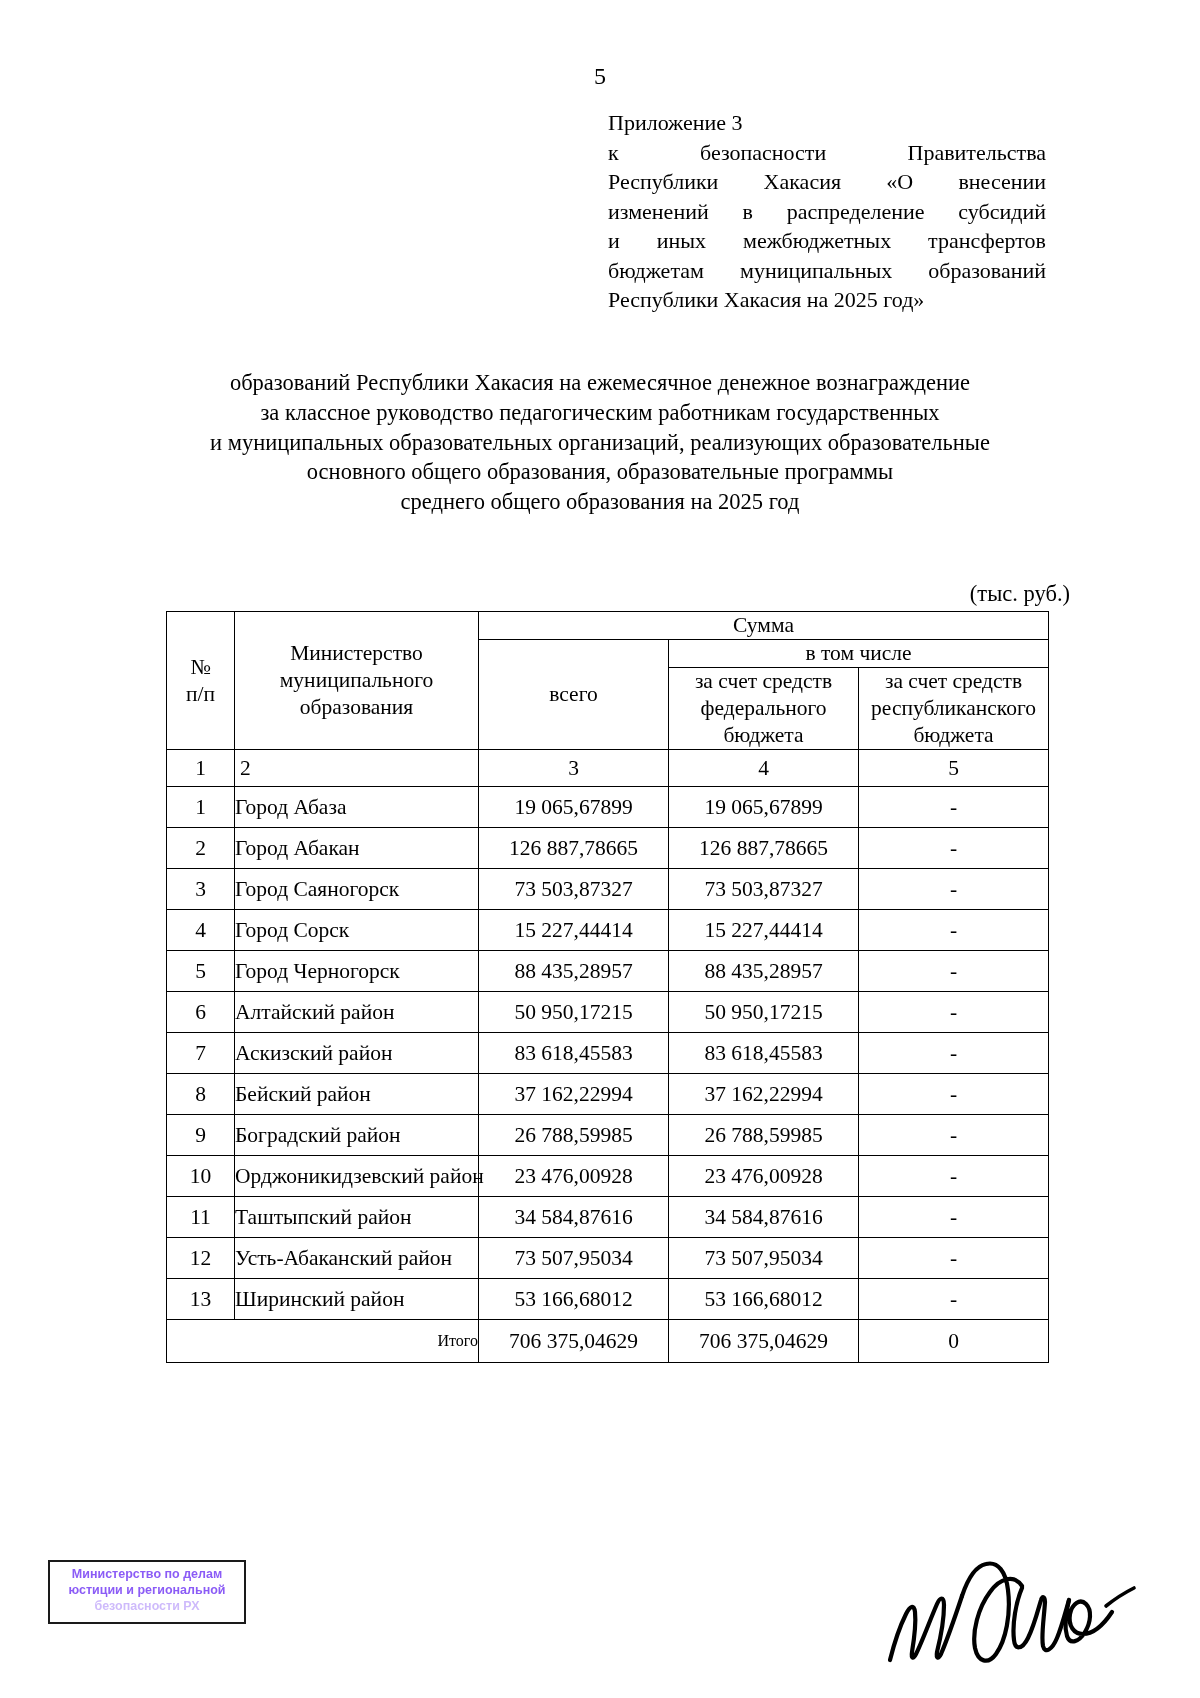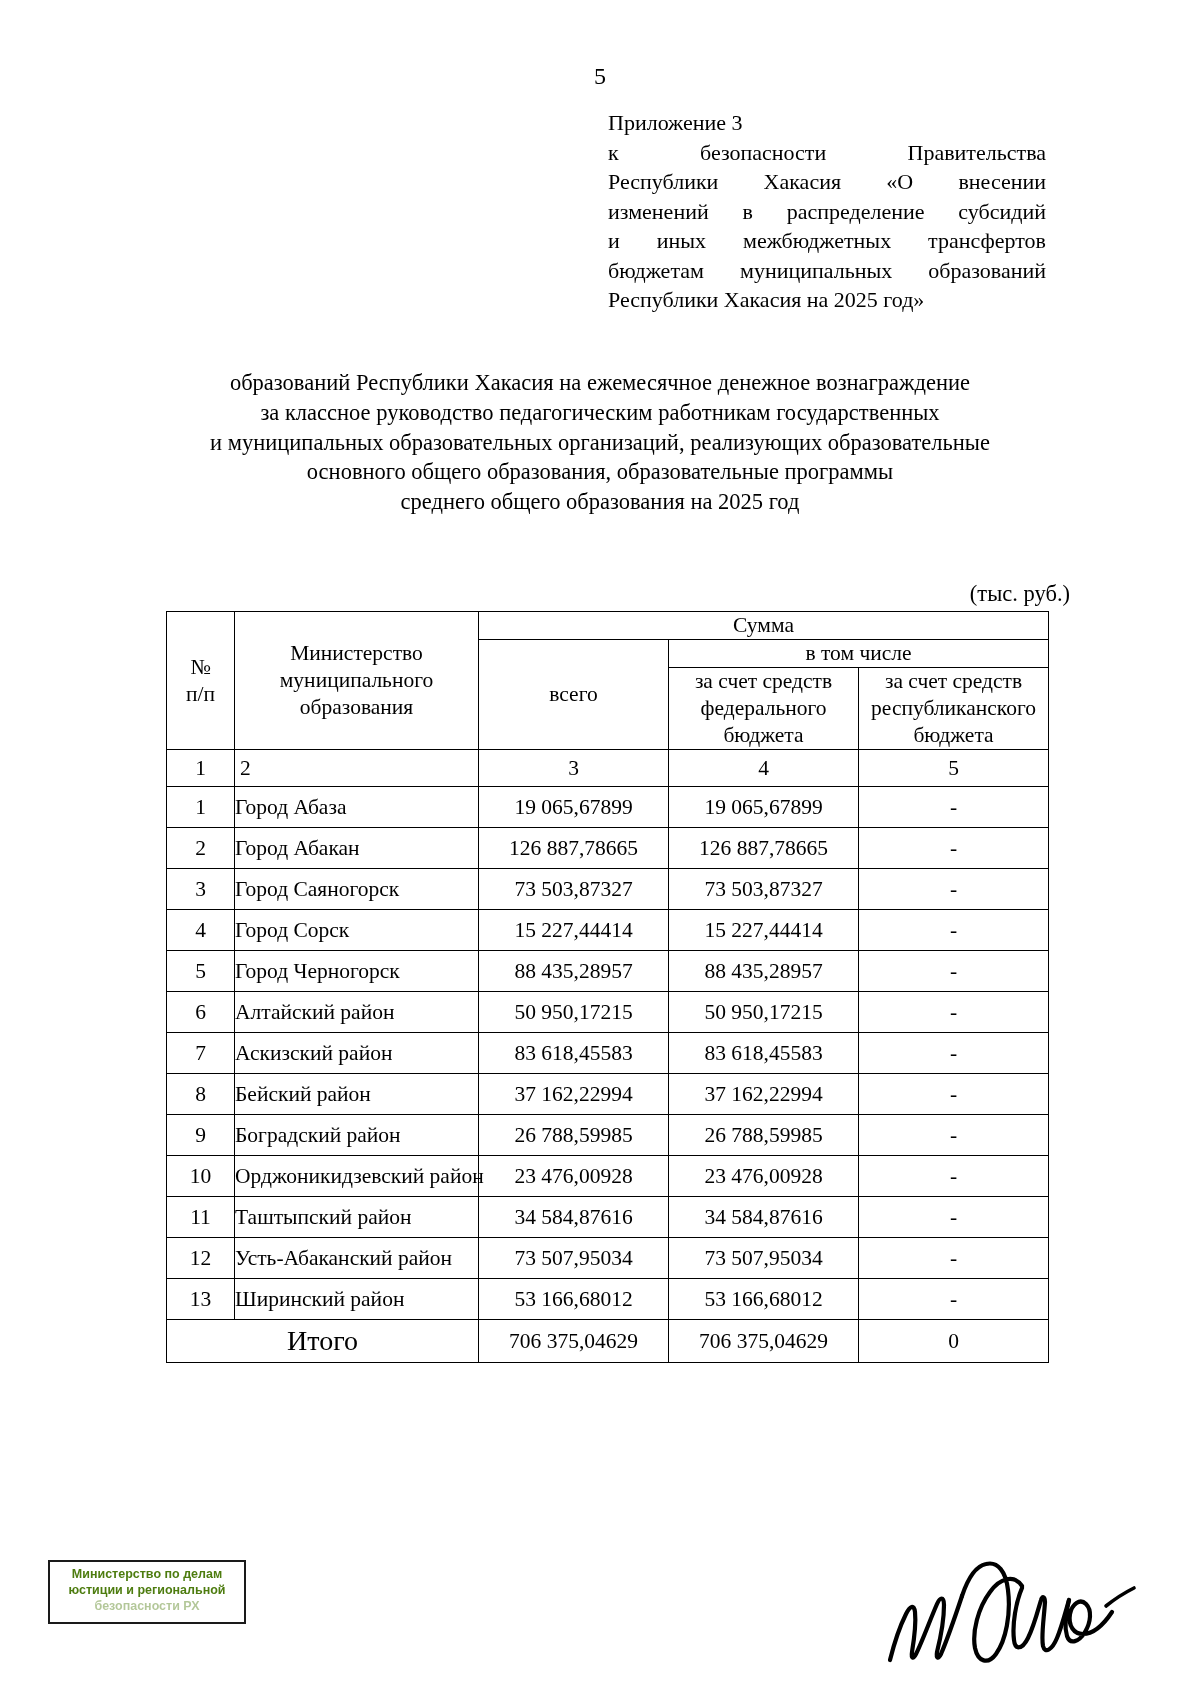--- a/index.html
+++ b/index.html
@@ -154,23 +154,23 @@
     text-align: center;
     font-size: 21.5px;
     white-space: nowrap;
   }
   .c-dash {
     text-align: center;
     font-size: 21.5px;
     font-weight: bold;
   }
   .total-label {
-    text-align: center;
+    text-align: right;
     padding-left: 3px;
-    font-size: 28px;
+    font-size: 16px;
   }
   .total-row td {
     height: 42px;
   }
 
   
   col.w-no    { width: 68px; }
   col.w-name  { width: 244px; }
   col.w-total { width: 190px; }
   col.w-fed   { width: 190px; }
@@ -184,21 +184,21 @@
     width: 198px;
     height: 64px;
     border: 2.5px solid #1a1a1a;
     box-sizing: border-box;
     padding: 4px 3px 0 3px;
     text-align: center;
     font-family: "Liberation Sans", "DejaVu Sans", sans-serif;
     font-size: 12.5px;
     line-height: 16px;
     font-weight: bold;
-    color: #4d7c0f;
+    color: #8b5cf6;
     overflow: hidden;
   }
   .stamp .s-line { display: block; white-space: nowrap; }
   .stamp .s-faded {
     opacity: 0.42;
     filter: blur(0.6px);
   }
 
   
   .signature {

